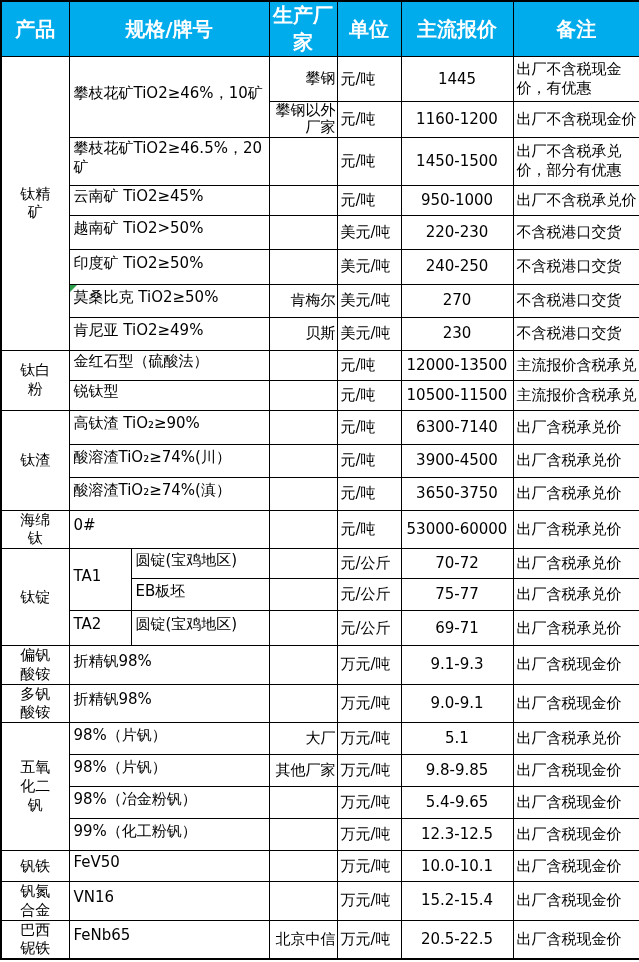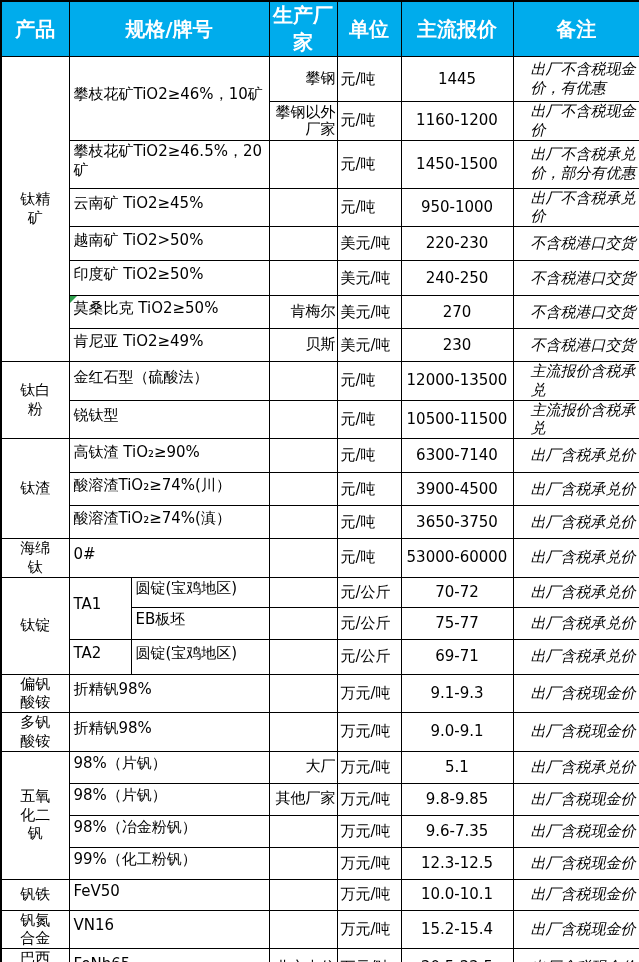--- a/index.html
+++ b/index.html
@@ -9,21 +9,21 @@
     border:2px solid #000; }
   th,td { border:1px solid #000; overflow:hidden; color:#000; }
   thead th { background:#00ACEC; color:#fff; font-size:20px; font-weight:bold;
     text-align:center; vertical-align:middle; }
   td { font-size:15px; vertical-align:middle; line-height:1.25; }
   .product { text-align:center; padding:0 12px; }
   .spec  { text-align:left; padding:1px 2px 8px 4px; position:relative; }
   .mfr   { text-align:right; padding:0 1px; line-height:1.15; }
   .unit  { text-align:left; padding-left:3px; }
   .price { text-align:center; }
-  .note  { text-align:left; padding-left:17px; padding-right:1px;font-style:italic; }
+  .note  { text-align:left; padding-left:3px; padding-right:1px; }
   .flag  { position:absolute; top:0; left:0; width:0; height:0;
     border-top:7px solid #2E9E4C; border-right:7px solid transparent; }
 </style>
 </head>
 <body>
 
 <table>
   <colgroup>
     <col style="width:68px">
       <col style="width:62px">
@@ -200,21 +200,21 @@
       <td class="spec" colspan="2">98%（片钒）</td>
       <td class="mfr">其他厂家</td>
       <td class="unit">万元/吨</td>
       <td class="price">9.8-9.85</td>
       <td class="note">出厂含税现金价</td>
     </tr>
     <tr style="height:32px">
       <td class="spec" colspan="2">98%（冶金粉钒）</td>
       <td class="mfr"></td>
       <td class="unit">万元/吨</td>
-      <td class="price">9.6-7.35</td>
+      <td class="price">5.4-9.65</td>
       <td class="note">出厂含税现金价</td>
     </tr>
     <tr style="height:32px">
       <td class="spec" colspan="2">99%（化工粉钒）</td>
       <td class="mfr"></td>
       <td class="unit">万元/吨</td>
       <td class="price">12.3-12.5</td>
       <td class="note">出厂含税现金价</td>
     </tr>
     <tr style="height:31px">

